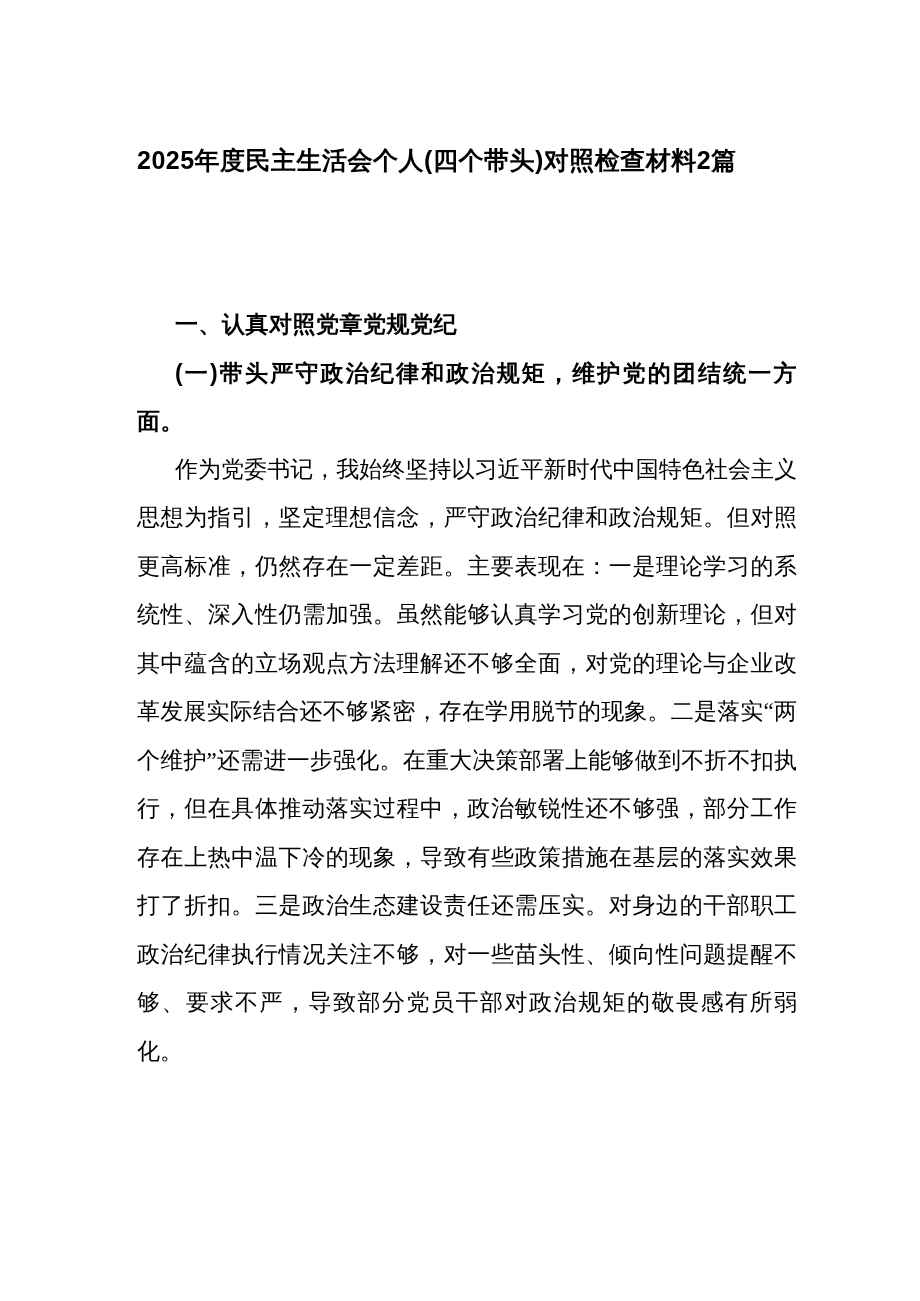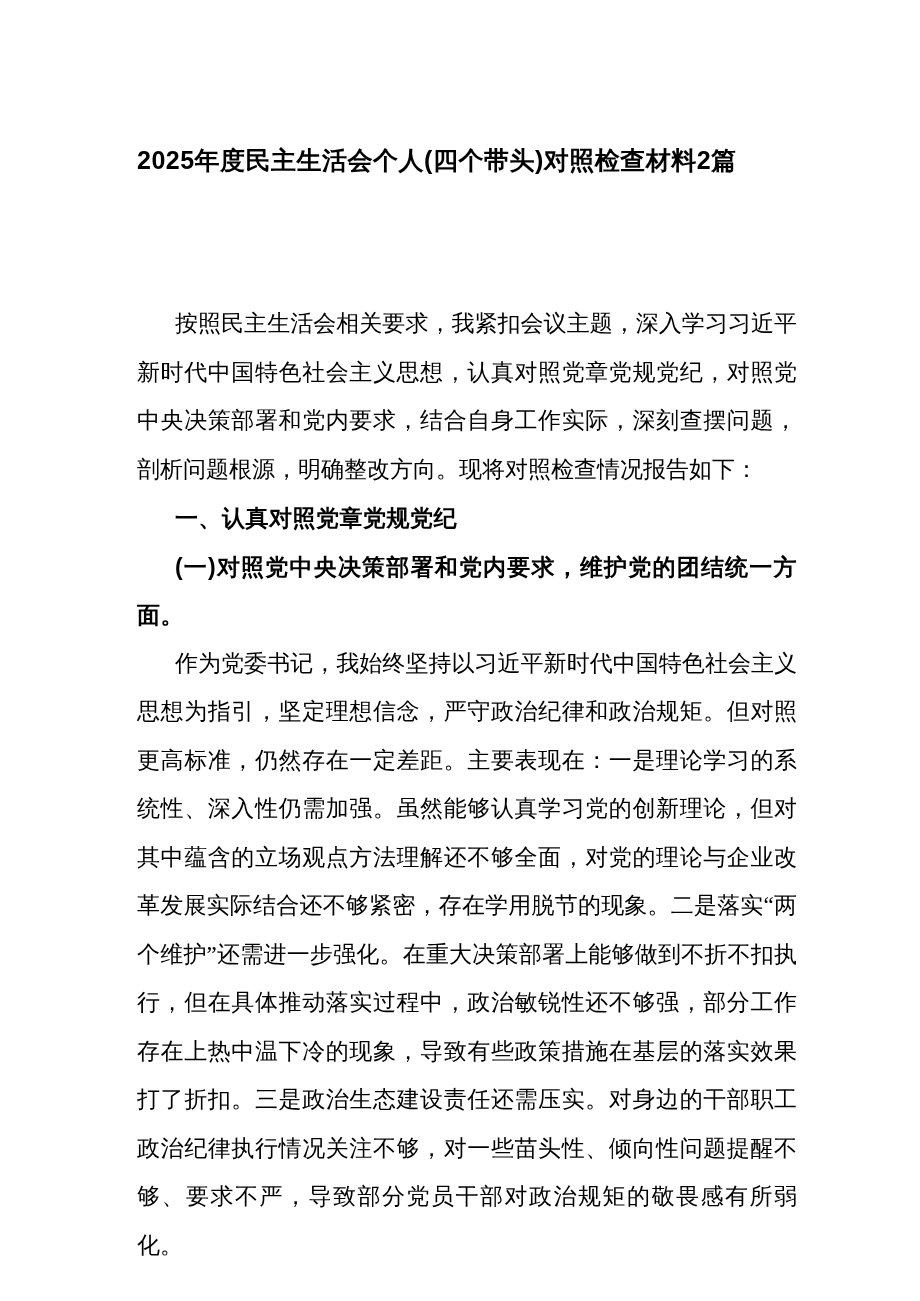--- a/index.html
+++ b/index.html
@@ -53,23 +53,22 @@
 </style>
 </head>
 <body>
 
 <div class="page">
 
   <div class="doc-title">2025年度民主生活会个人(四个带头)对照检查材料2篇</div>
 
   <div class="doc-body">
 
-    <p class="paragraph">按照民主生活会相关要求，我紧扣会议主题，深入学习习近平新时代中国特色社会主义思想，认真对照党章党规党纪，对照党中央决策部署和党内要求，结合自身工作实际，深刻查摆问题，剖析问题根源，明确整改方向。现将对照检查情况报告如下：</p>
 
     <p class="heading-1">一、认真对照党章党规党纪</p>
 
-    <p class="heading-2">(一)对照党中央决策部署和党内要求，维护党的团结统一方面。</p>
+    <p class="heading-2">(一)带头严守政治纪律和政治规矩，维护党的团结统一方面。</p>
 
     <p class="paragraph">作为党委书记，我始终坚持以习近平新时代中国特色社会主义思想为指引，坚定理想信念，严守政治纪律和政治规矩。但对照更高标准，仍然存在一定差距。主要表现在：一是理论学习的系统性、深入性仍需加强。虽然能够认真学习党的创新理论，但对其中蕴含的立场观点方法理解还不够全面，对党的理论与企业改革发展实际结合还不够紧密，存在学用脱节的现象。二是落实“两个维护”还需进一步强化。在重大决策部署上能够做到不折不扣执行，但在具体推动落实过程中，政治敏锐性还不够强，部分工作存在上热中温下冷的现象，导致有些政策措施在基层的落实效果打了折扣。三是政治生态建设责任还需压实。对身边的干部职工政治纪律执行情况关注不够，对一些苗头性、倾向性问题提醒不够、要求不严，导致部分党员干部对政治规矩的敬畏感有所弱化。</p>
 
   </div>
 
 </div>
 
 </body></html>

